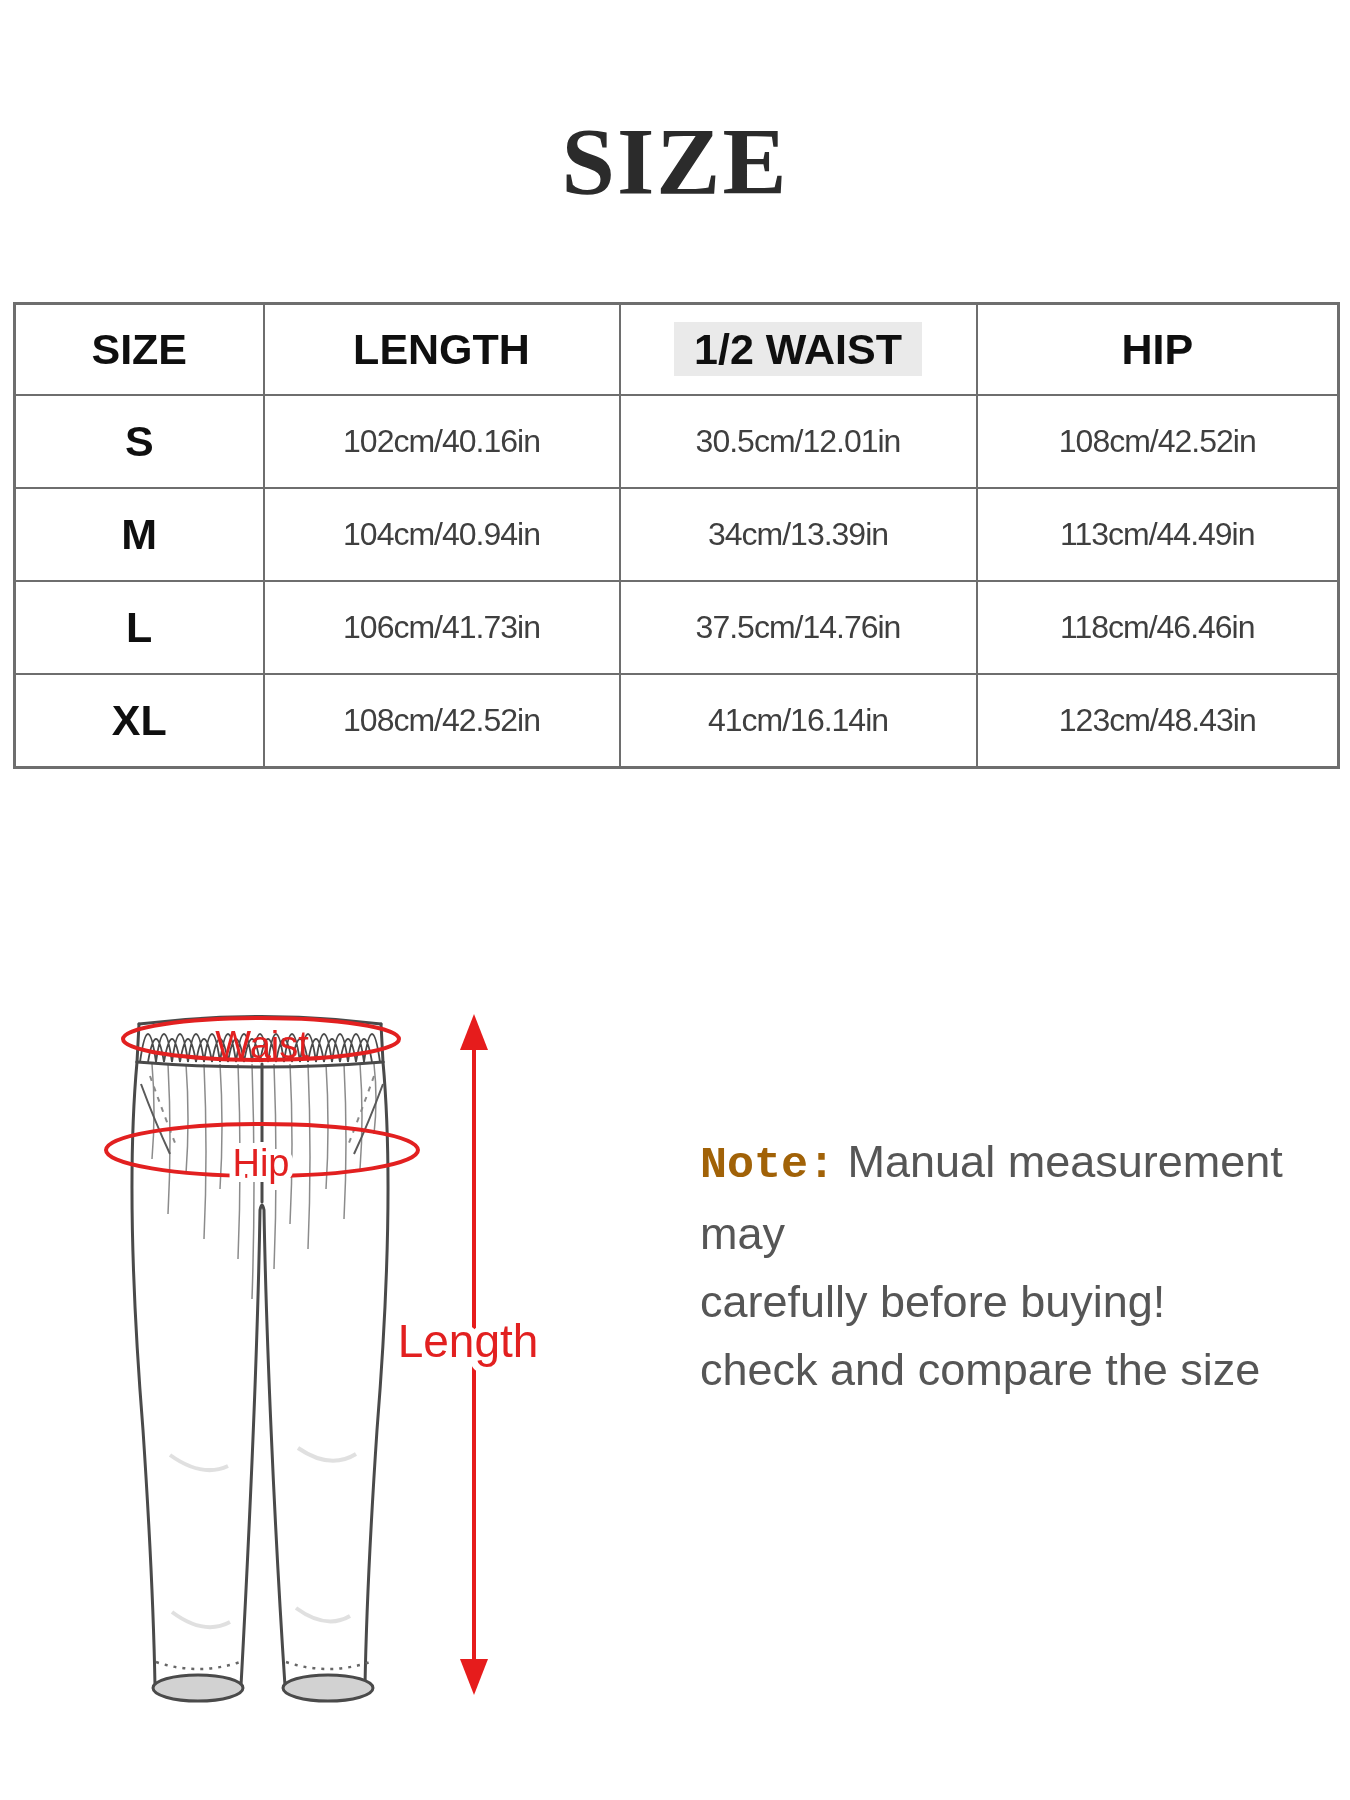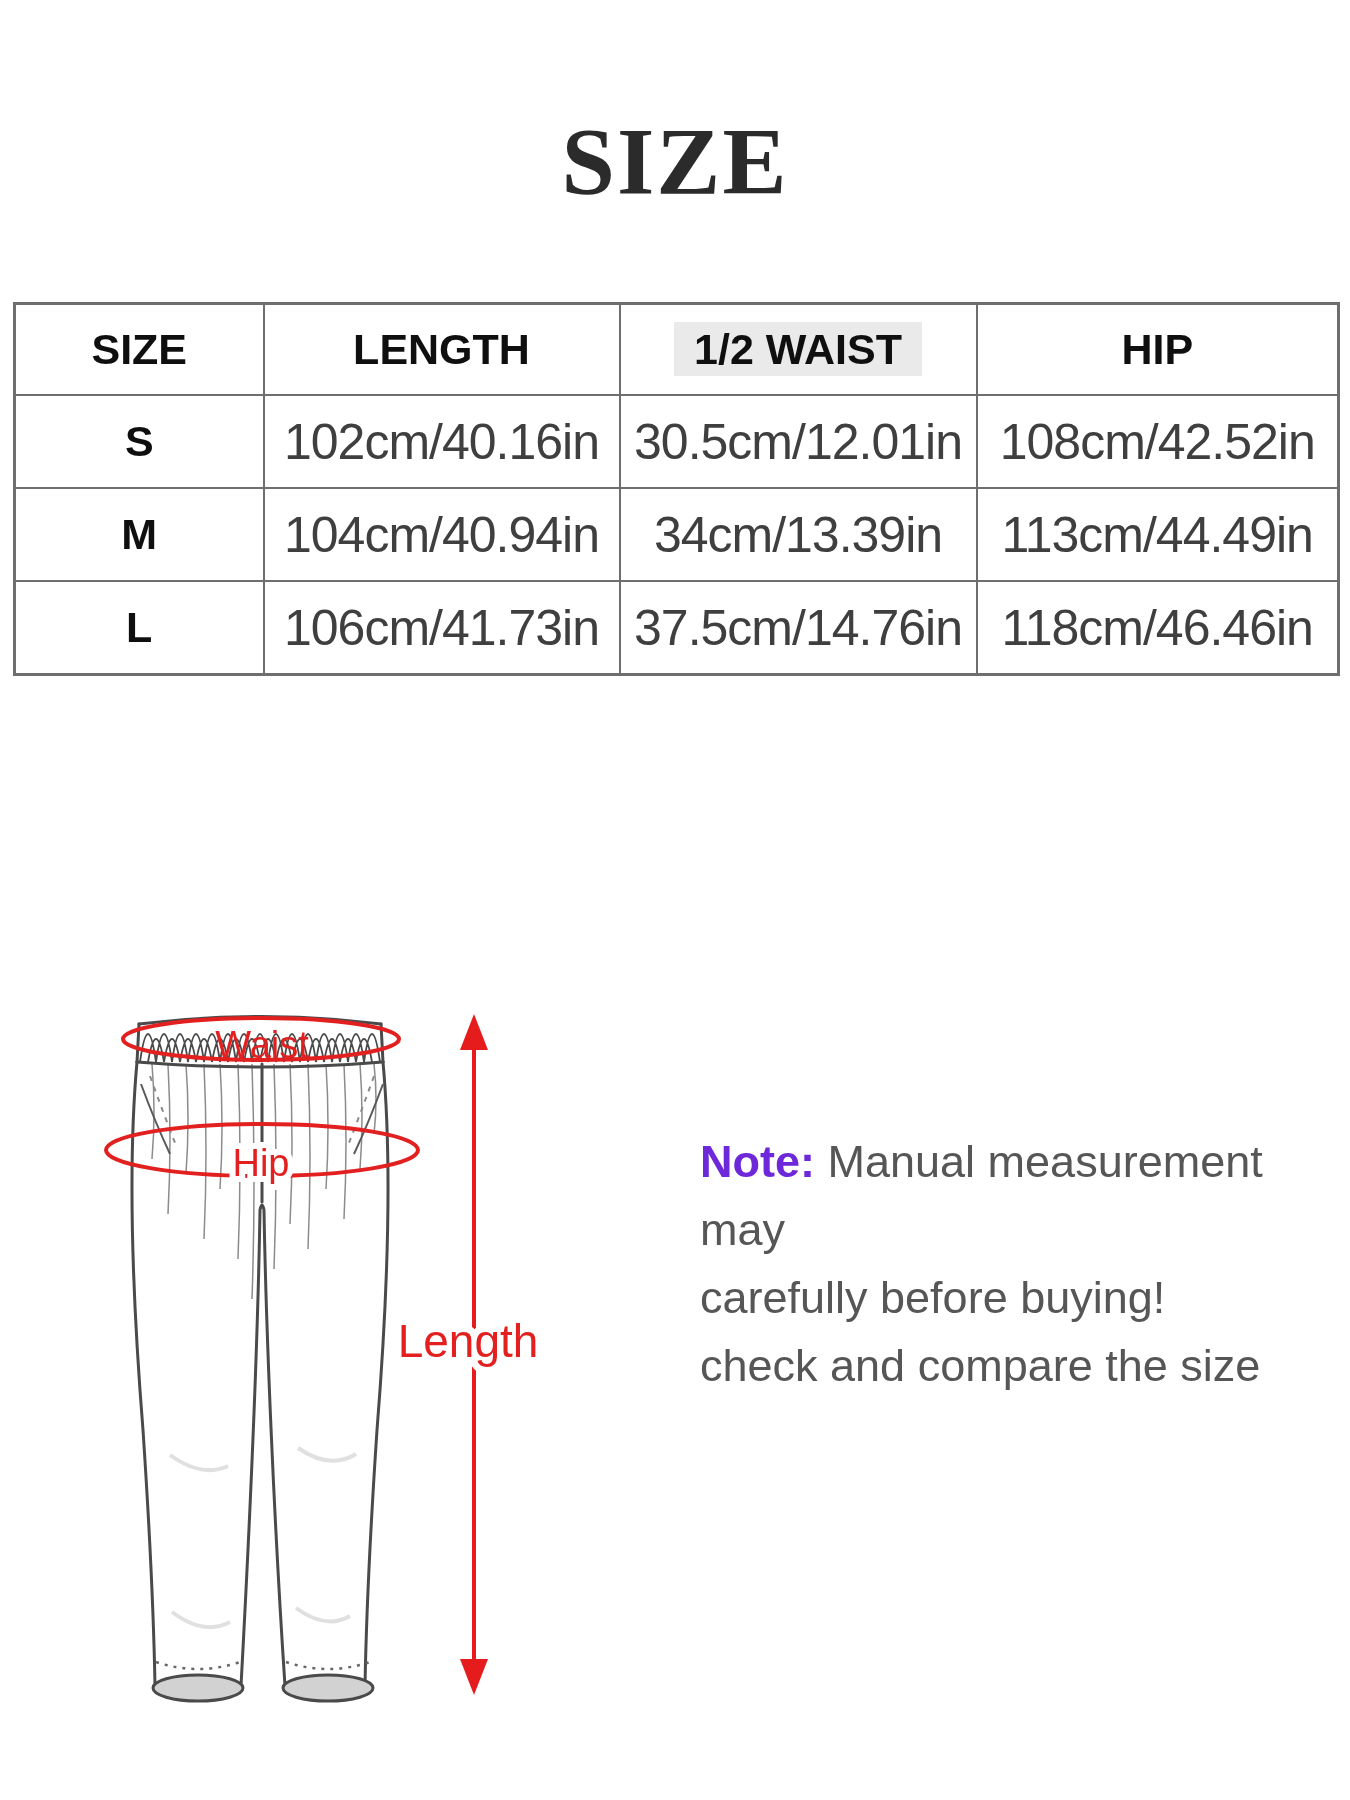--- a/index.html
+++ b/index.html
@@ -17,31 +17,31 @@
   table.size-table{
     position:absolute;left:13px;top:302px;width:1324px;
     border-collapse:collapse;table-layout:fixed;
     border:3px solid #6e6e6e;
   }
   .size-table th,.size-table td{
     border:2px solid #6e6e6e;text-align:center;vertical-align:middle;
     padding:0;overflow:hidden;white-space:nowrap;
   }
   .size-table th{height:89px;font-size:43px;font-weight:bold;color:#0f0f0f;}
-  .size-table td{height:91px;font-size:50px;color:#3f3f3f;letter-spacing:-1px;}
+  .size-table td{height:91px;font-size:32px;color:#3f3f3f;letter-spacing:-1px;}
   .size-table td.size-cell{font-size:43px;font-weight:bold;color:#0f0f0f;letter-spacing:0;}
   .size-table .hl{background:#eaeaea;padding:3px 20px;}
   
   svg.pants{position:absolute;left:0;top:1000px;width:675px;height:800px;}
   
   .note{
     position:absolute;left:700px;top:1128px;width:645px;
     font-size:45px;line-height:68px;color:#565656;
   }
-  .note b{color:#6d28d9;}
+  .note b{color:#a16207;font-family:Liberation Mono, monospace;}
 </style>
 </head>
 <body>
 
 <div class="page-title">SIZE</div>
 
 <table class="size-table">
   <colgroup>
     <col style="width:249px">
       <col style="width:356px">
@@ -65,20 +65,26 @@
     <td class="size-cell">M</td>
     <td>104cm/40.94in</td>
     <td>34cm/13.39in</td>
     <td>113cm/44.49in</td>
   </tr>
   <tr>
     <td class="size-cell">L</td>
     <td>106cm/41.73in</td>
     <td>37.5cm/14.76in</td>
     <td>118cm/46.46in</td>
+  </tr>
+  <tr>
+    <td class="size-cell">XL</td>
+    <td>108cm/42.52in</td>
+    <td>41cm/16.14in</td>
+    <td>123cm/48.43in</td>
   </tr>
 </tbody>
   </table>
 
 <svg class="pants" viewBox="0 0 675 800" xmlns="http://www.w3.org/2000/svg">
 
   <g id="wrinkles" stroke="#777777" stroke-width="1.5" fill="none" opacity="0.85">
       <path d="M 152,64 q 4,47.5 0,95 M 168,64 q 4,75 0,150 M 186,64 q 4,55 0,110 M 204,64 q 4,87.5 0,175 M 220,64 q 4,62.5 0,125 M 238,64 q 4,97.5 0,195 M 252,64 q 4,117.5 0,235 M 274,64 q 4,102.5 0,205 M 290,64 q 4,80 0,160 M 308,64 q 4,92.5 0,185 M 326,64 q 4,62.5 0,125 M 344,64 q 4,77.5 0,155 M 360,64 q 4,52.5 0,105 M 374,64 q 4,35 0,70 "></path>
     </g>
 

